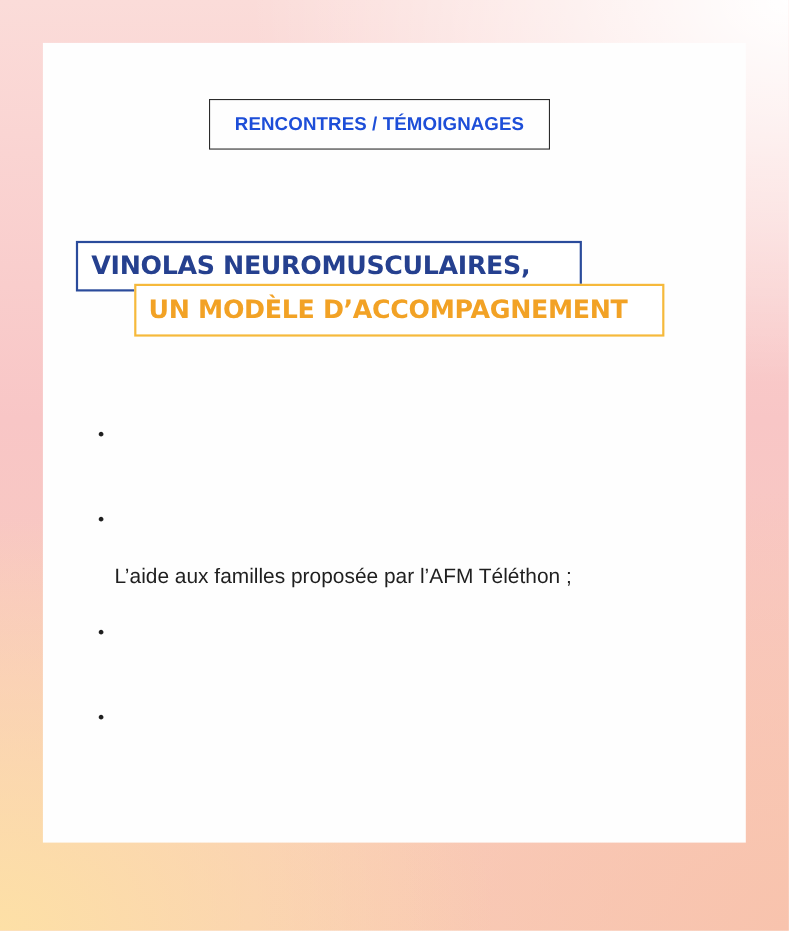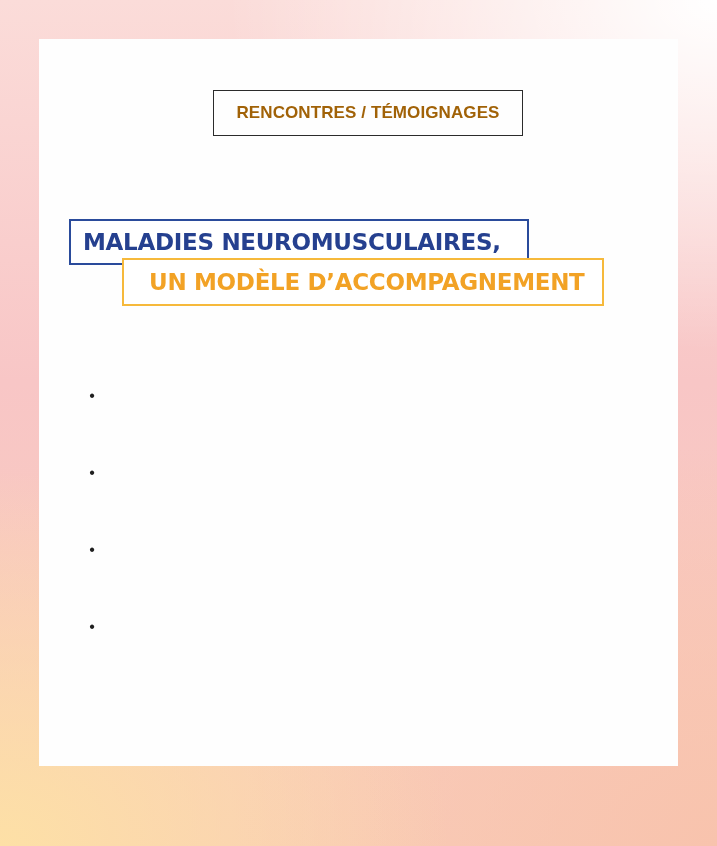--- a/index.html
+++ b/index.html
@@ -10,37 +10,37 @@
         radial-gradient(ellipse 700px 500px at 100% 0%, #ffffff 0%, rgba(255,255,255,0) 70%),
         radial-gradient(ellipse 600px 500px at 0% 100%, #fde0a6 0%, rgba(253,224,166,0) 75%),
         radial-gradient(ellipse 600px 500px at 100% 100%, #f8c3ad 0%, rgba(248,195,173,0) 80%),
         linear-gradient(180deg, #fbdcd9 0%, #f8c6c6 45%, #f9ccb8 100%);
     }
     .card {
       position: absolute; left: 39px; top: 39px; width: 639px; height: 727px;
       background: #fefefe;
     }
     .category {
-      position: absolute; left: 174px; top: 51px; width: 310px; height: 46px;
+      position: absolute; left: 151px; top: 51px; width: 310px; height: 46px;
       border: 1.5px solid #2b2b2b; box-sizing: border-box;
       display: flex; align-items: center; justify-content: center;
       font-family: "Liberation Sans", sans-serif; font-size: 17px; font-weight: bold;
-      color: #a16207; letter-spacing: 0.1px;
+      color: #1d4ed8; letter-spacing: 0.1px;
     }
     .title-line1 {
       position: absolute; left: 30px; top: 180px; width: 460px; height: 46px;
       border: 2px solid #2a4b9b; box-sizing: border-box; background: #fff;
       padding-left: 12px; display: flex; align-items: center;
       font-family: "DejaVu Sans", sans-serif; font-weight: bold; font-size: 23px;
       color: #25408f; letter-spacing: -0.3px; white-space: nowrap;
     }
     .title-line2 {
       position: absolute; left: 83px; top: 219px; width: 482px; height: 48px;
       border: 2px solid #f6b93b; box-sizing: border-box; background: #fff;
-      padding-left: 25px; display: flex; align-items: center;
+      padding-left: 11px; display: flex; align-items: center;
       font-family: "DejaVu Sans", sans-serif; font-weight: bold; font-size: 23px;
       color: #f2a225; letter-spacing: -0.3px; white-space: nowrap;
     }
     .program {
       position: absolute; left: 48px; top: 344px; width: 560px;
       list-style: none; margin: 0; padding: 0;
       font-family: "Liberation Sans", sans-serif; font-size: 19px; color: #1f1f1f;
       line-height: 26px;
     }
     .program li { position: relative; padding-left: 17px; margin-bottom: 25px; white-space: pre-line; }
@@ -48,32 +48,33 @@
       position: absolute; left: 0; top: 0; width: 10px; text-align: center; font-size: 16px;
     }
   </style>
 </head>
 <body>
 
 <div class="card">
   <div class="category">RENCONTRES / TÉMOIGNAGES</div>
 
   <div class="title-line1">
-    <span>MALADIES NEUROMUSCULAIRES,</span>
+    <span>VINOLAS NEUROMUSCULAIRES,</span>
   </div>
   <div class="title-line2">
     <span>UN MODÈLE D’ACCOMPAGNEMENT</span>
   </div>
 
   <ul class="program">
     <li>
       <span class="bullet">•</span>
     </li>
     <li>
       <span class="bullet">•</span>
+      <span>L’aide aux familles proposée par l’AFM Téléthon ;</span>
     </li>
     <li>
       <span class="bullet">•</span>
     </li>
     <li>
       <span class="bullet">•</span>
       
     </li>
   </ul>
 </div>

